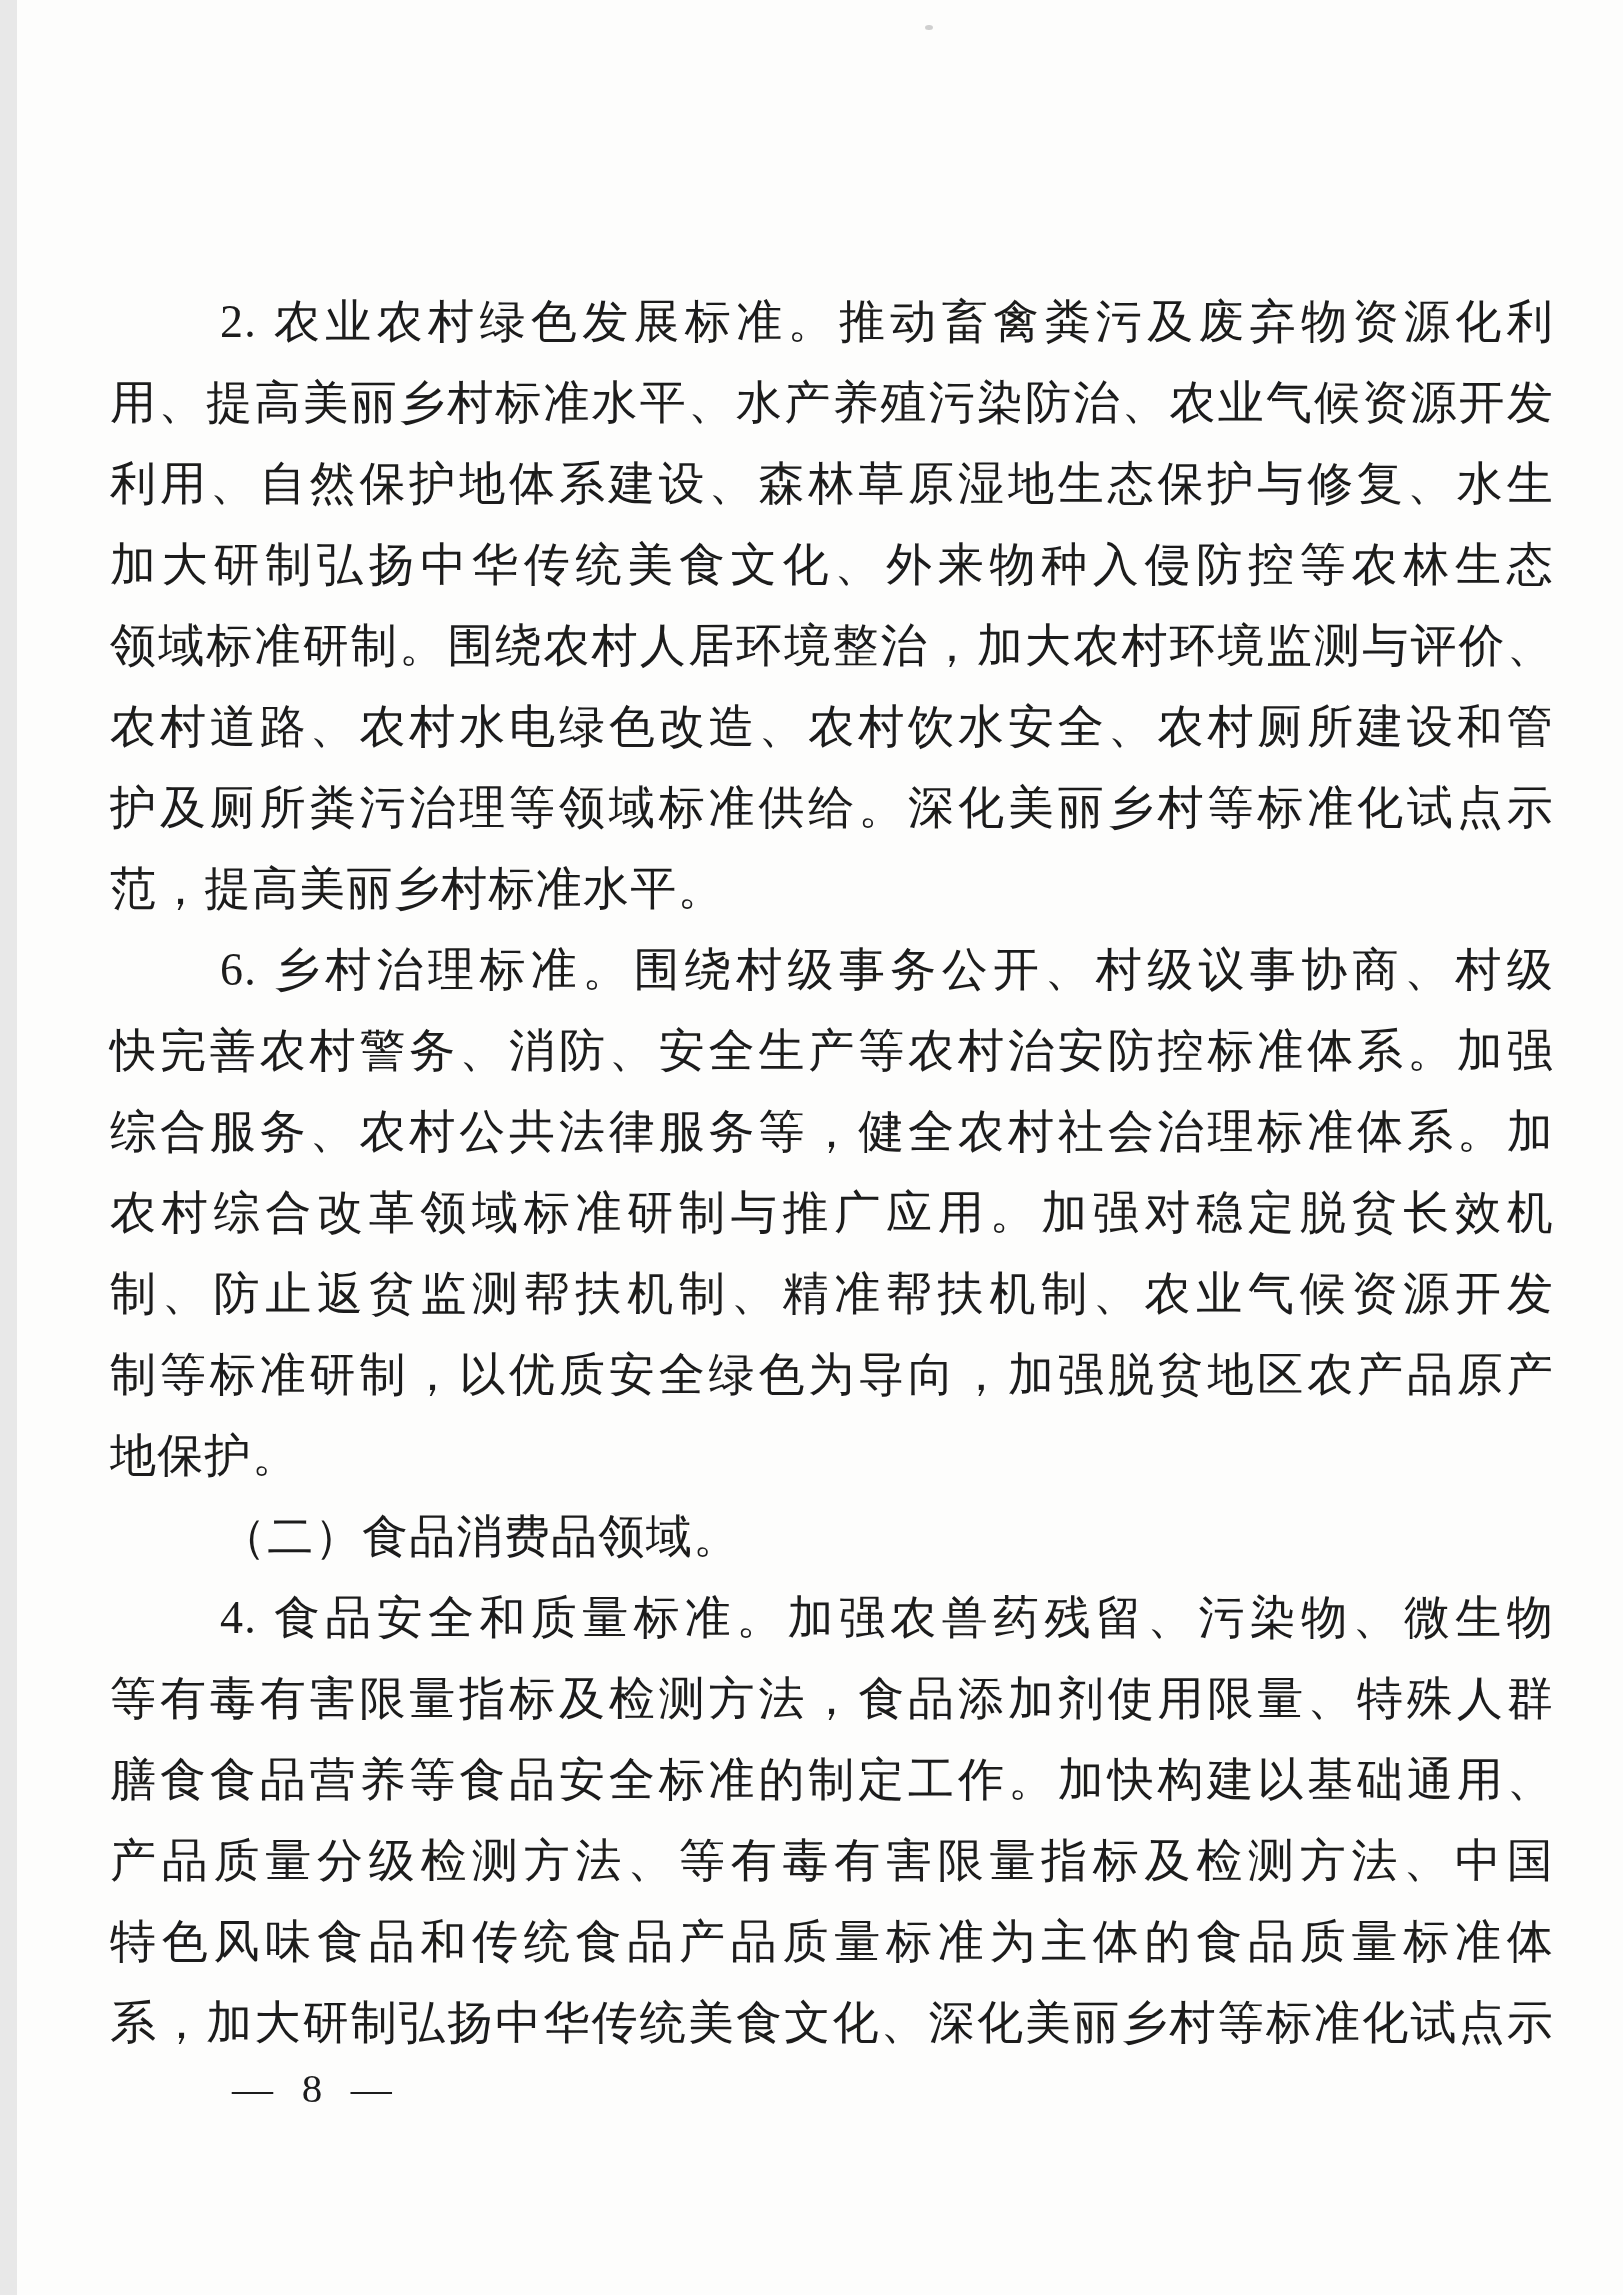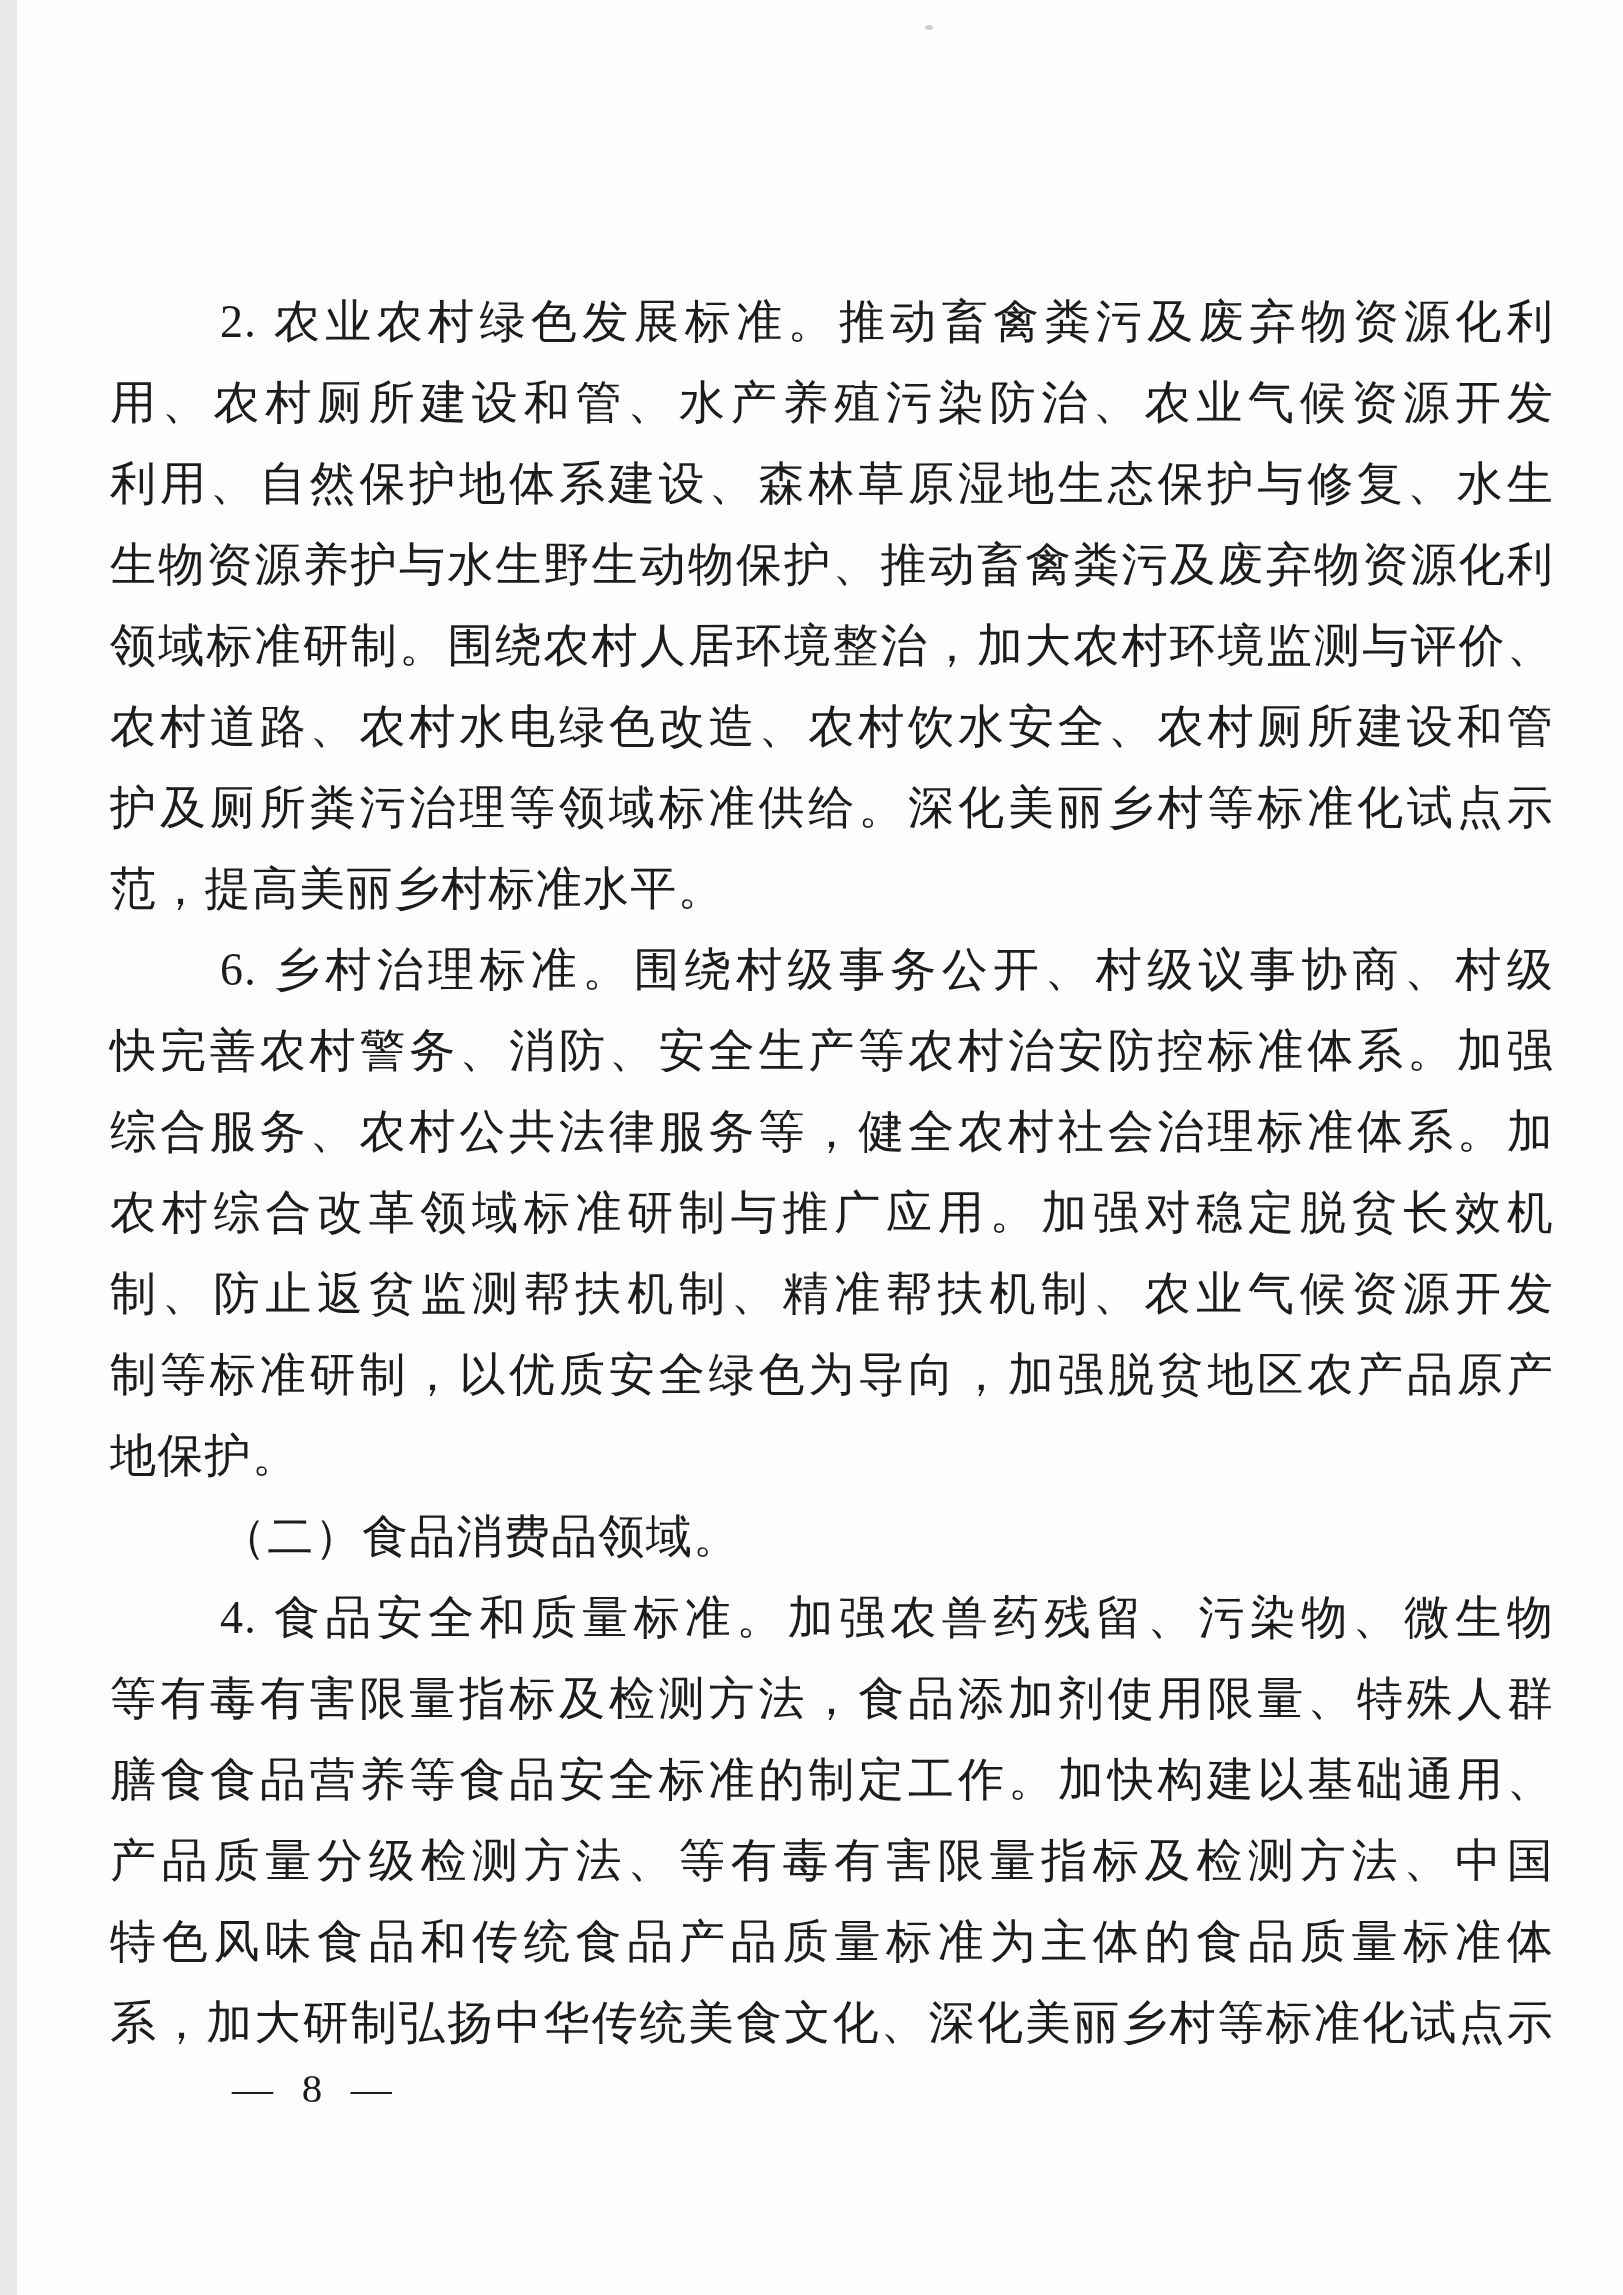--- a/index.html
+++ b/index.html
@@ -62,23 +62,23 @@
 </style>
 </head>
 <body>
 
 <div class="page">
 
   <div class="artifact-dot"></div>
 
   <main class="text-block">
     <div class="line justify indent">2. 农业农村绿色发展标准。推动畜禽粪污及废弃物资源化利</div>
-    <div class="line justify">用、农村厕所建设和管、水产养殖污染防治、农业气候资源开发</div>
+    <div class="line justify">用、提高美丽乡村标准水平、水产养殖污染防治、农业气候资源开发</div>
     <div class="line justify">利用、自然保护地体系建设、森林草原湿地生态保护与修复、水生</div>
-    <div class="line justify">生物资源养护与水生野生动物保护、推动畜禽粪污及废弃物资源化利</div>
+    <div class="line justify">加大研制弘扬中华传统美食文化、外来物种入侵防控等农林生态</div>
     <div class="line justify">领域标准研制。围绕农村人居环境整治，加大农村环境监测与评价、</div>
     <div class="line justify">农村道路、农村水电绿色改造、农村饮水安全、农村厕所建设和管</div>
     <div class="line justify">护及厕所粪污治理等领域标准供给。深化美丽乡村等标准化试点示</div>
     <div class="line">范，提高美丽乡村标准水平。</div>
     <div class="line justify indent">6. 乡村治理标准。围绕村级事务公开、村级议事协商、村级</div>
     <div class="line justify">快完善农村警务、消防、安全生产等农村治安防控标准体系。加强</div>
     <div class="line justify">综合服务、农村公共法律服务等，健全农村社会治理标准体系。加</div>
     <div class="line justify">农村综合改革领域标准研制与推广应用。加强对稳定脱贫长效机</div>
     <div class="line justify">制、防止返贫监测帮扶机制、精准帮扶机制、农业气候资源开发</div>
     <div class="line justify">制等标准研制，以优质安全绿色为导向，加强脱贫地区农产品原产</div>

